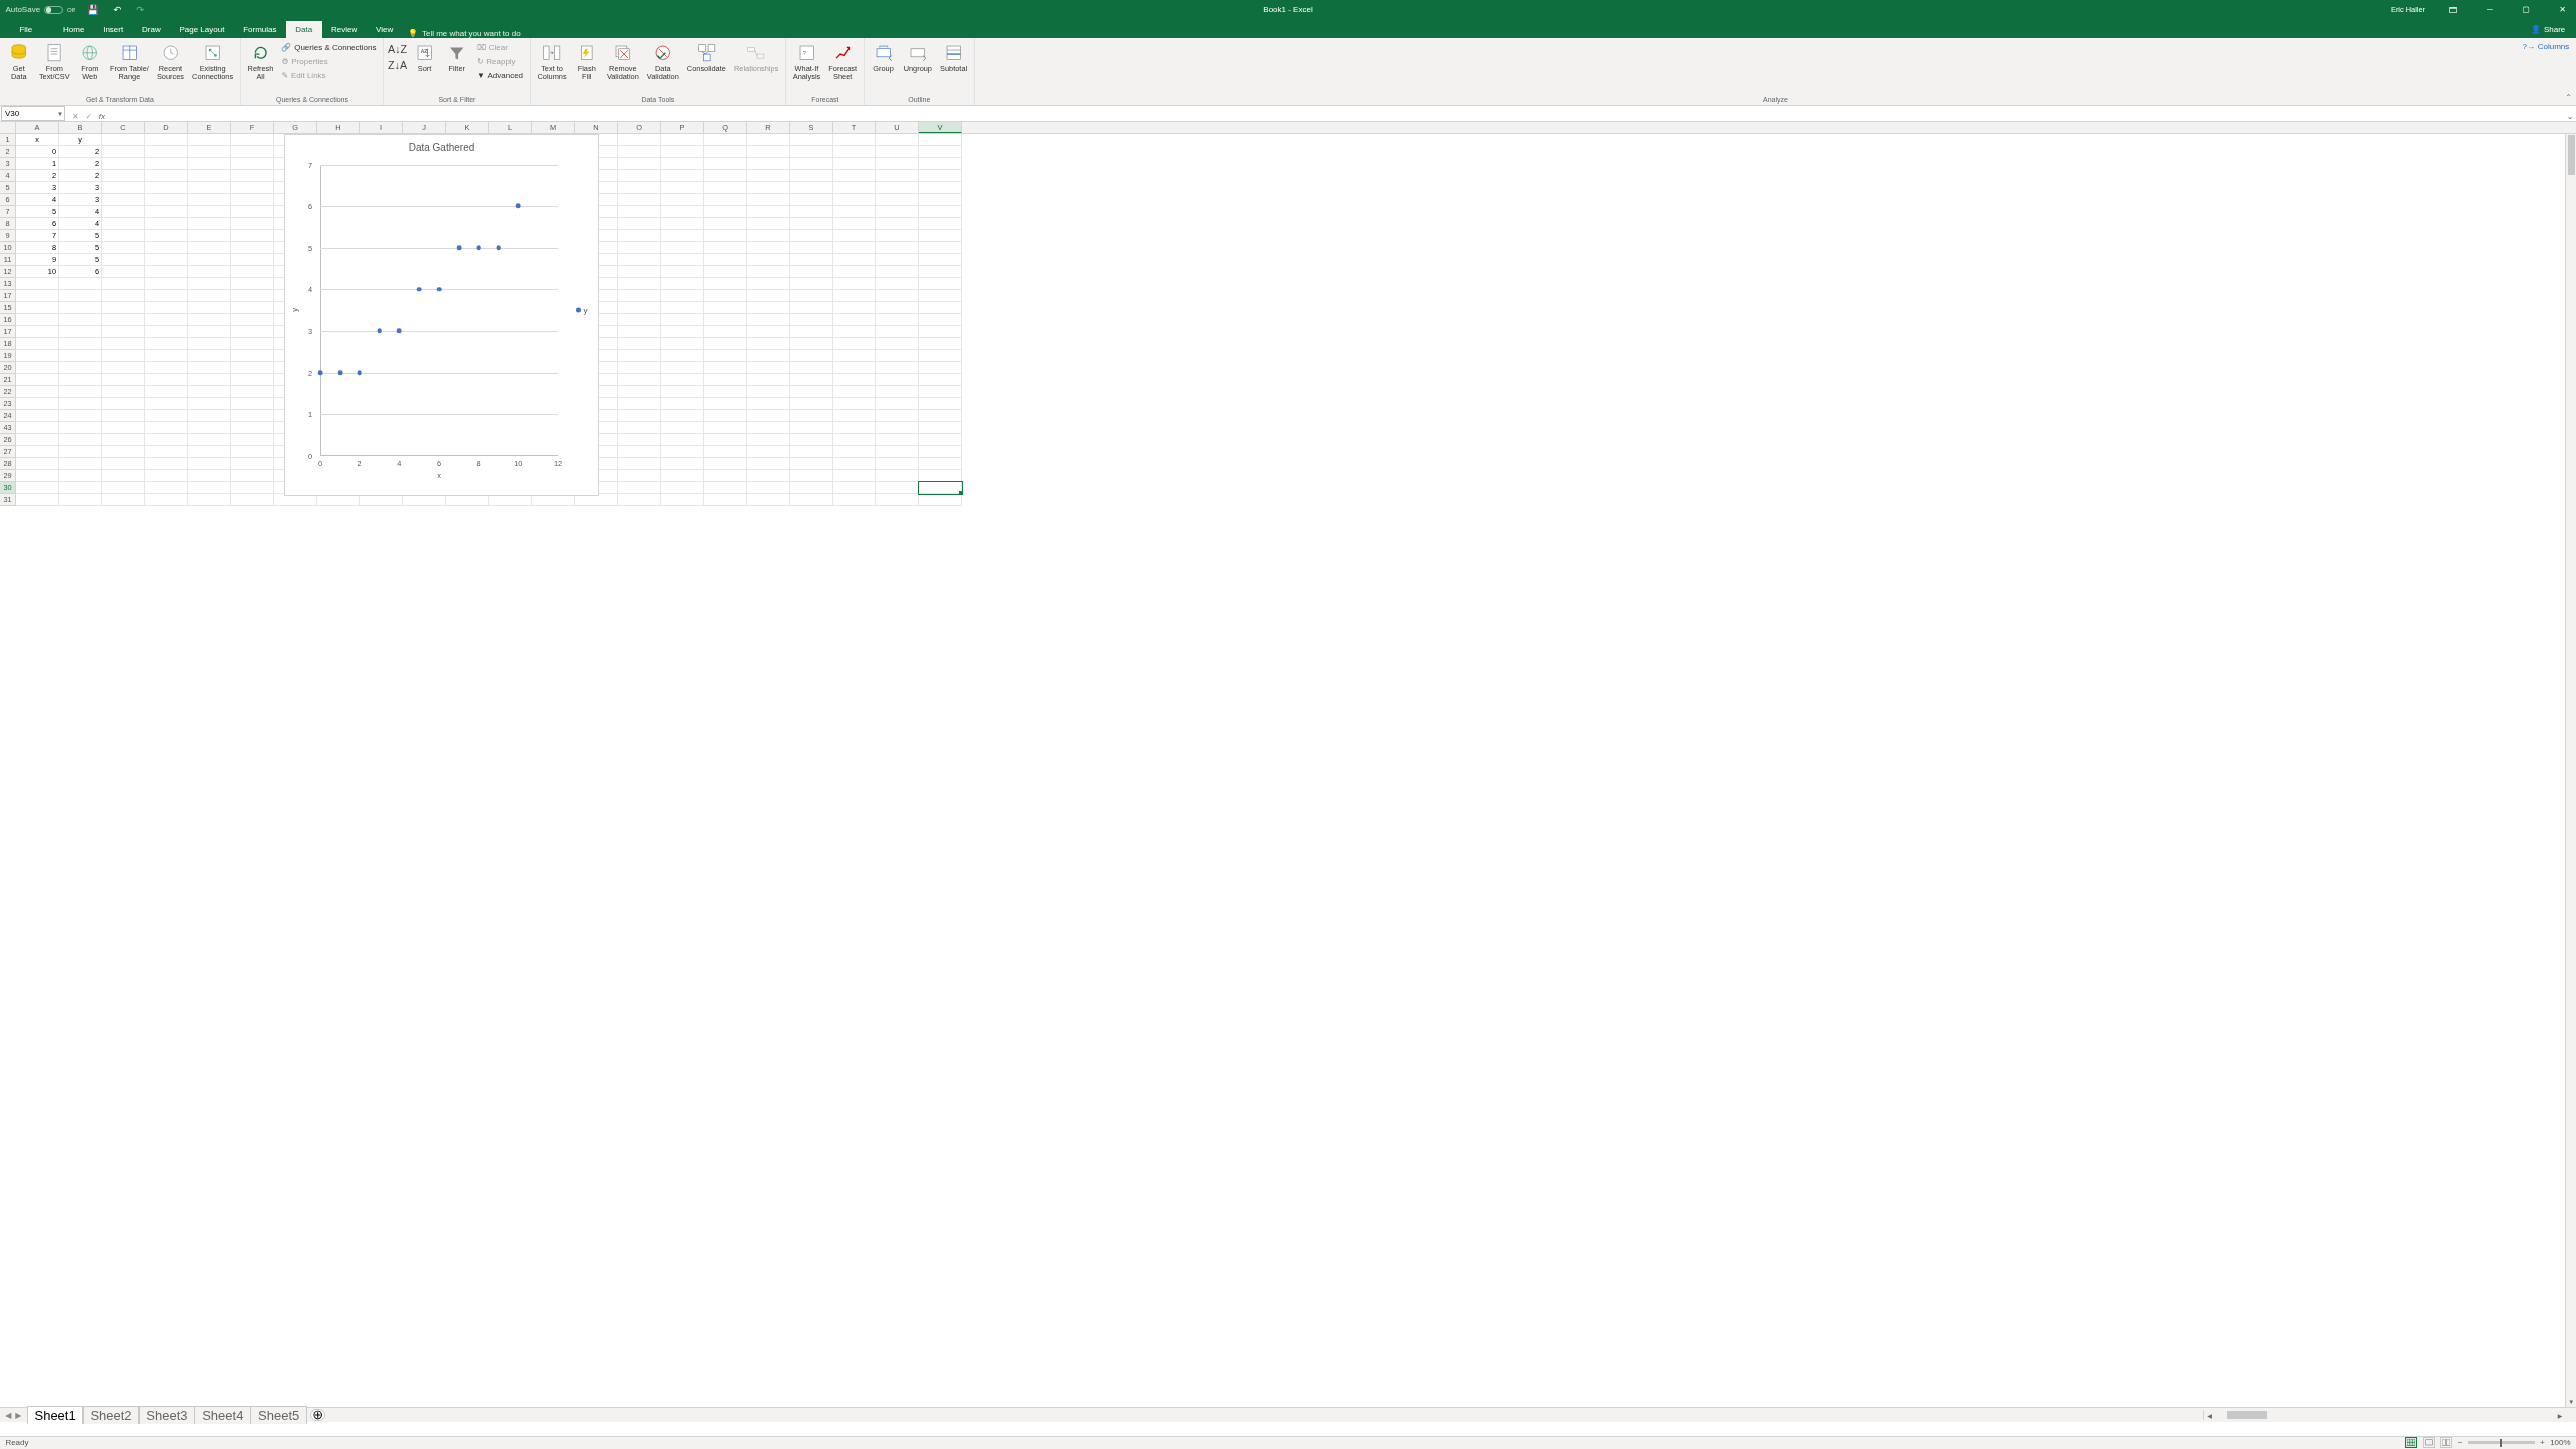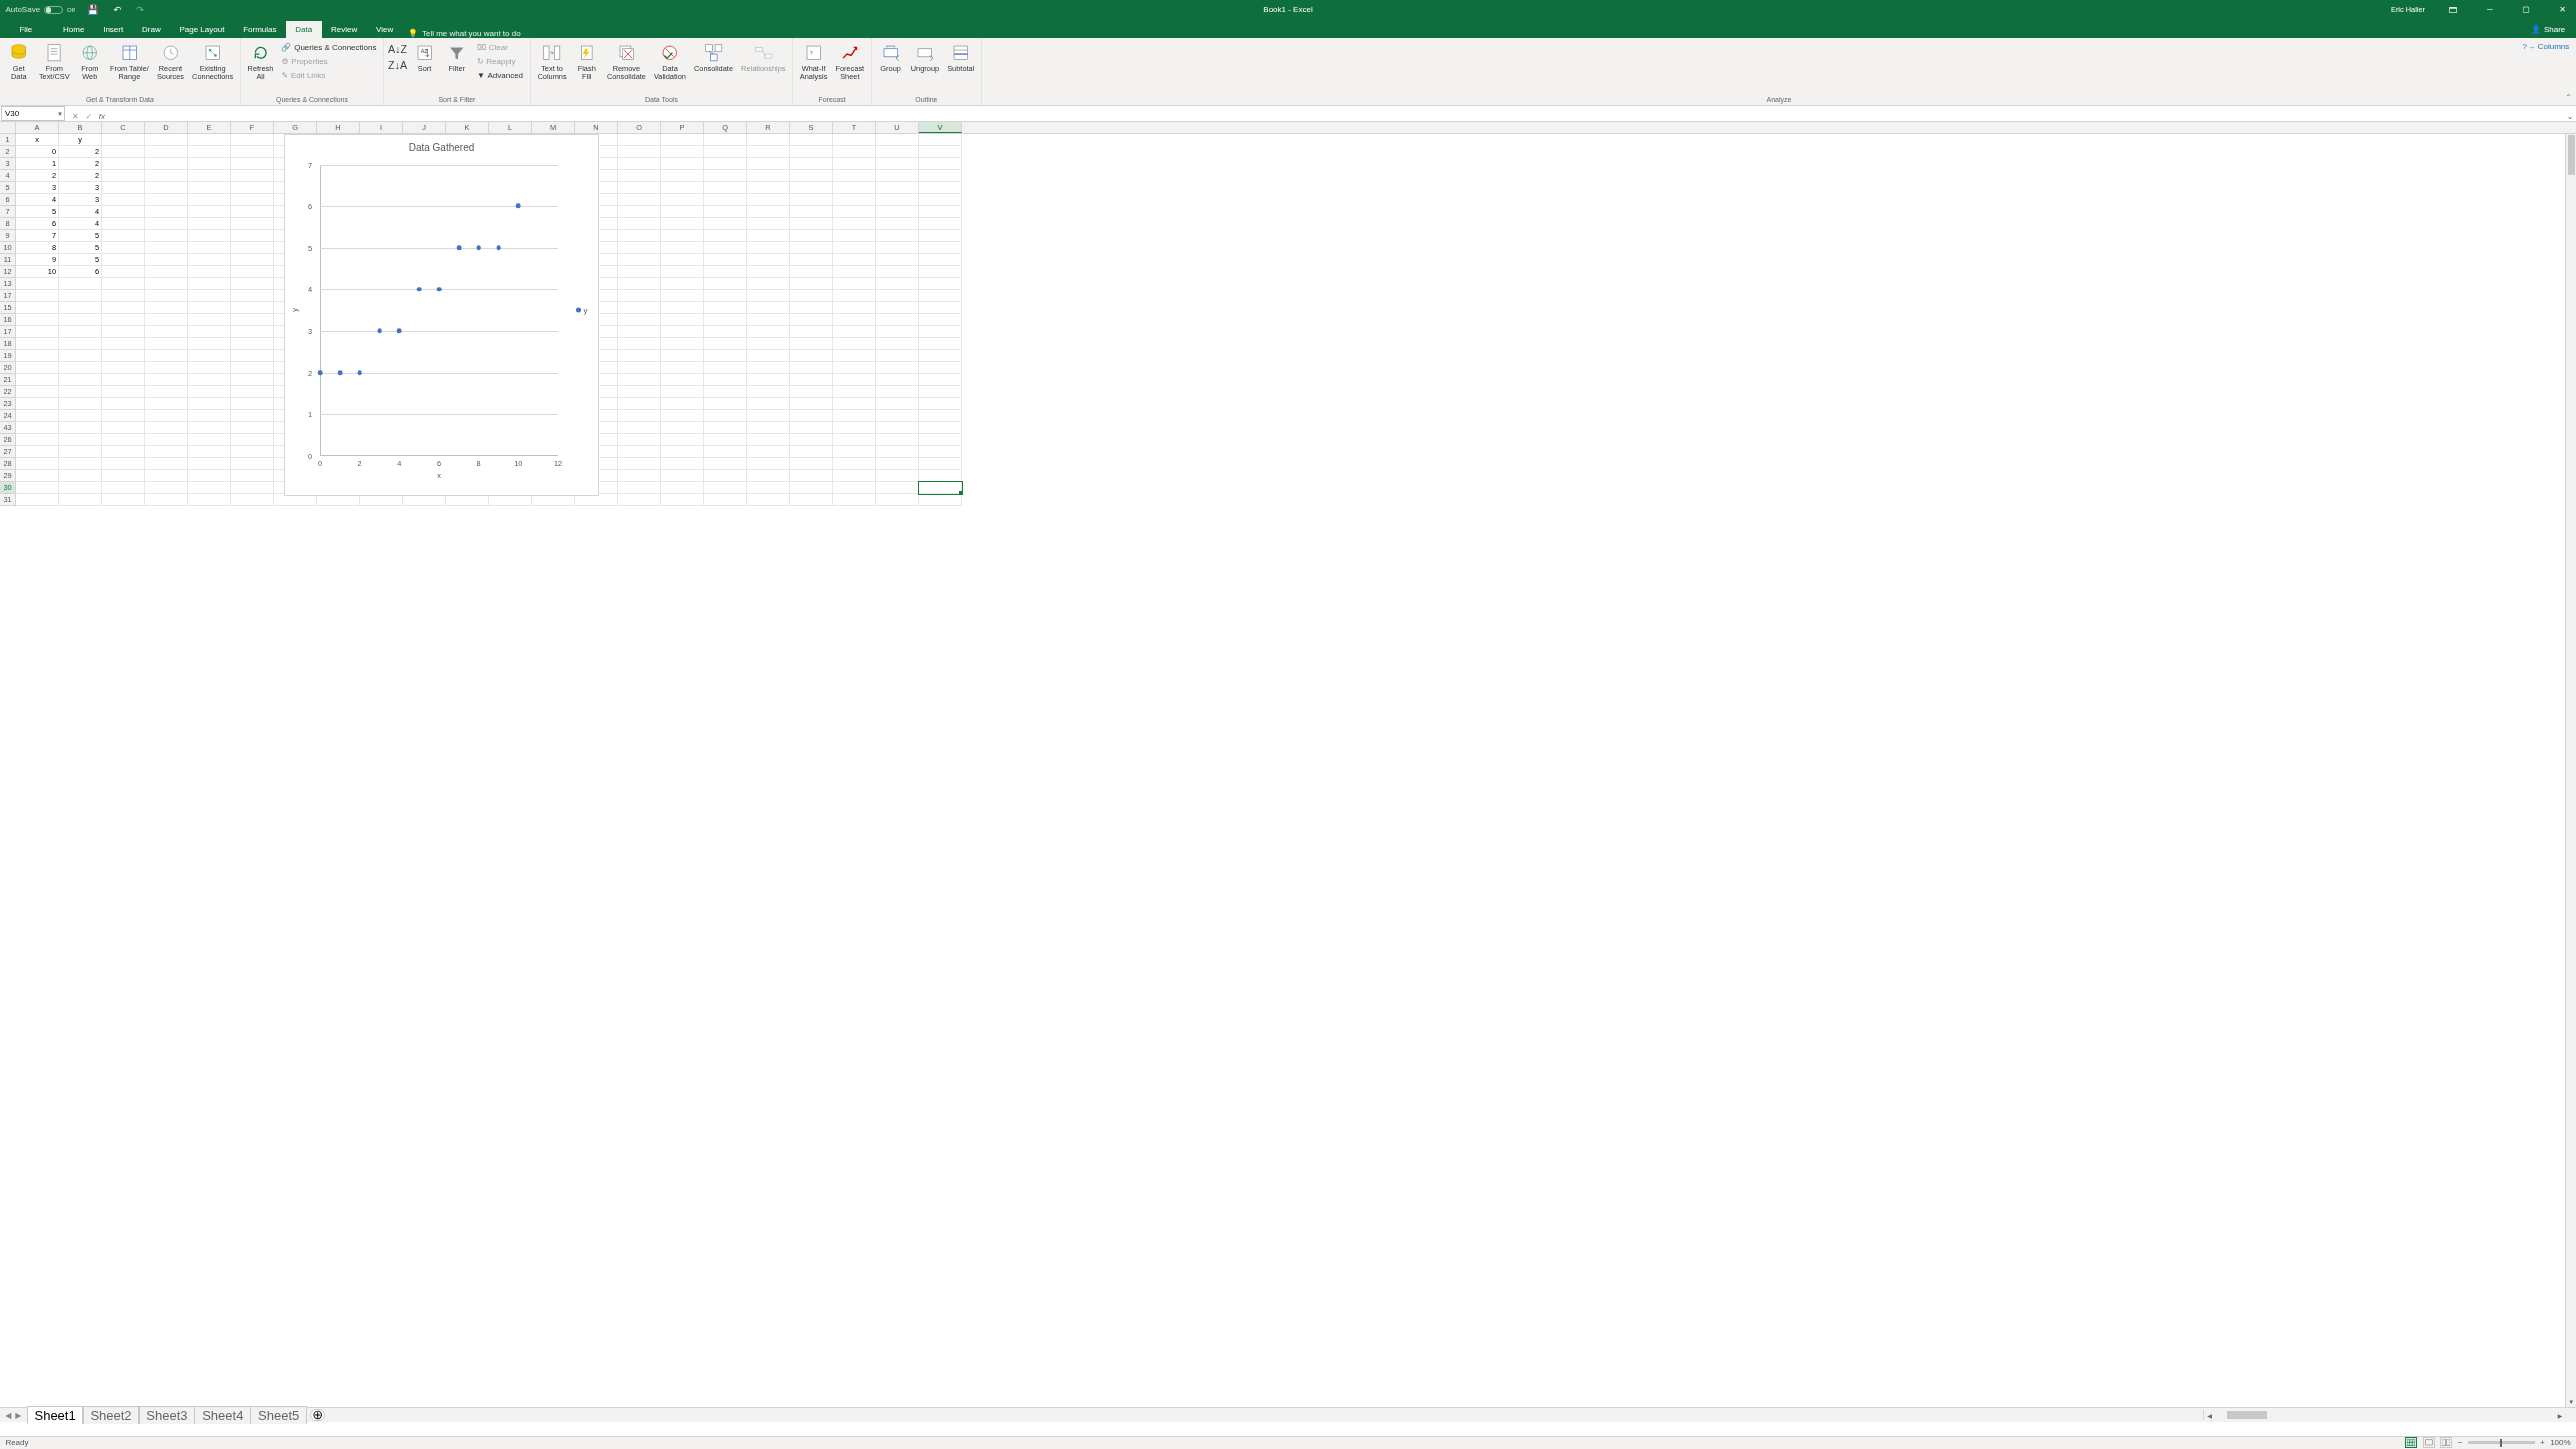--- a/index.html
+++ b/index.html
@@ -307,21 +307,21 @@
       <div class="big-btn">
           <div class="ico">
             <svg viewBox="0 0 32 32">
               <rect x="6" y="6" width="16" height="16" fill="#fff" stroke="#888"></rect>
               <rect x="10" y="10" width="16" height="16" fill="#fff" stroke="#888"></rect>
               <line x1="12" y1="12" x2="24" y2="24" stroke="#c00"></line>
               <line x1="24" y1="12" x2="12" y2="24" stroke="#c00"></line>
             </svg>
           </div>
           <div class="lbl" style="white-space:pre-line">Remove
-Consolidate</div>
+Validation</div>
         </div>
       <div class="big-btn">
           <div class="ico">
             <svg viewBox="0 0 32 32">
               <circle cx="16" cy="16" r="10" fill="#fff" stroke="#c00"></circle>
               <line x1="10" y1="10" x2="22" y2="22" stroke="#c00"></line>
               <path d="M8 20l4 4 8-8" stroke="#107c41" fill="none" stroke-width="2"></path>
             </svg>
           </div>
           <div class="lbl" style="white-space:pre-line">Data

